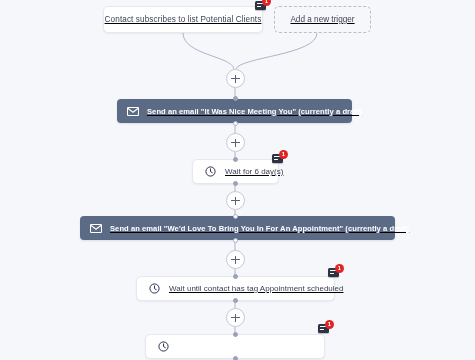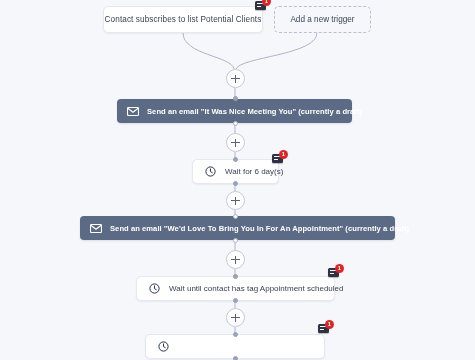--- a/index.html
+++ b/index.html
@@ -27,20 +27,21 @@
     pointer-events: none;
   }
 
   
   .node {
     position: absolute;
     box-sizing: border-box;
     display: flex;
     align-items: center;
     z-index: 3;
+    text-decoration: underline;
   }
 
   
   .trigger-card {
     background: #ffffff;
     border: 1px solid #e6e8f0;
     border-radius: 5px;
     box-shadow: 0 1px 2px rgba(40,50,90,0.07);
     justify-content: center;
     height: 27px;

